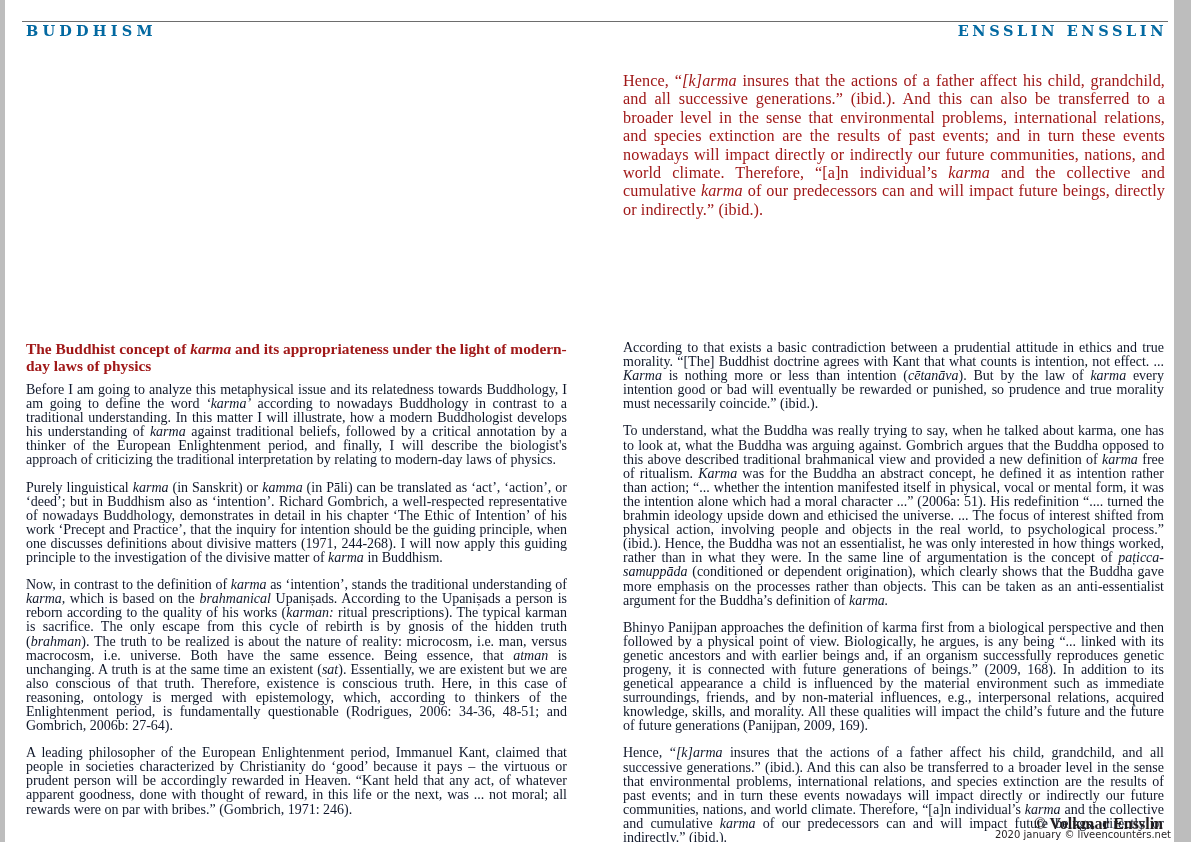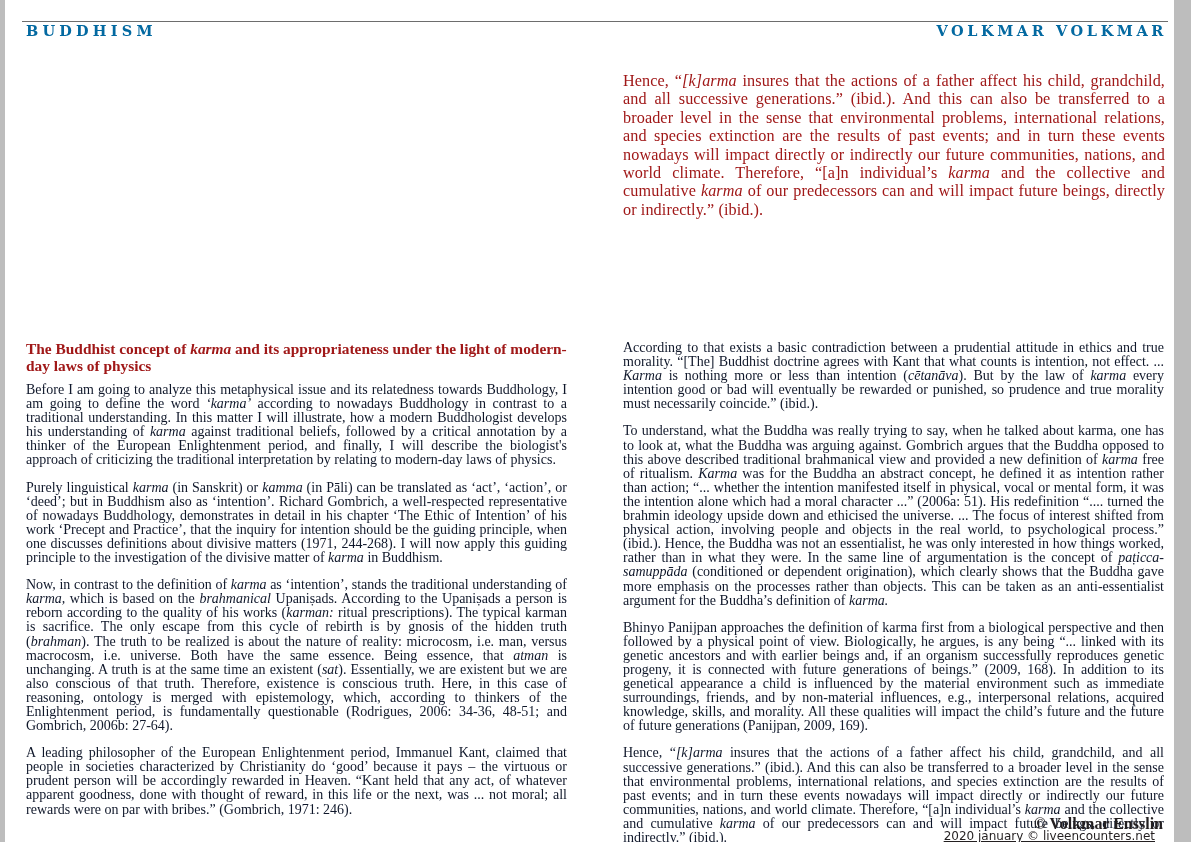--- a/index.html
+++ b/index.html
@@ -51,33 +51,33 @@
   .footer-left {
     position: absolute; left: 26px; top: 867px;
     font-family: Liberation Serif, serif; font-size: 7px; color: #231f20; text-align: center;
   }
   .footer-left i { font-style: italic; }
   .signature {
     position: absolute; right: 28px; top: 815px;
     font-family: "Liberation Serif", serif; font-weight: bold; font-size: 16px; color: #231f20;
   }
   .footer-right {
-    position: absolute; right: 36px; top: 829px;
-    font-family: "DejaVu Sans", sans-serif; font-size: 12px; color: #231f20; text-decoration: underline;
+    position: absolute; right: 20px; top: 829px;
+    font-family: "DejaVu Sans", sans-serif; font-size: 10px; color: #231f20;
   }
 </style>
 </head>
 <body>
 
 <div class="edge-left"></div>
 <div class="edge-right"></div>
 
 <div class="header-rule"></div>
 <div class="header-left">BUDDHISM</div>
-<div class="header-right">VOLKMAR VOLKMAR</div>
+<div class="header-right">ENSSLIN ENSSLIN</div>
 
 <div class="pull-quote">
   <p>Hence, “<i>[k]arma</i> insures that the actions of a father affect his child, grandchild, and all successive generations.” (ibid.). And this can also be transferred to a broader level in the sense that environmental problems, international relations, and species extinction are the results of past events; and in turn these events nowadays will impact directly or indirectly our future communities, nations, and world climate. Therefore, “[a]n individual’s <i>karma</i> and the collective and cumulative <i>karma</i> of our predecessors can and will impact future beings, directly or indirectly.” (ibid.).</p>
 </div>
 
 <div class="col col-left">
   <h2 class="section-title">The Buddhist concept of <i>karma</i> and its appropriateness under the light of modern-day laws of physics</h2>
   <p class="para">Before I am going to analyze this metaphysical issue and its relatedness towards Buddhology, I am going to define the word <i>‘karma’</i> according to nowadays Buddhology in contrast to a traditional understanding. In this matter I will illustrate, how a modern Buddhologist develops his understanding of <i>karma</i> against traditional beliefs, followed by a critical annotation by a thinker of the European Enlightenment period, and finally, I will describe the biologist's approach of criticizing the traditional interpretation by relating to modern-day laws of physics.</p>
   <p class="para">Purely linguistical <i>karma</i> (in Sanskrit) or <i>kamma</i> (in Pāli) can be translated as ‘act’, ‘action’, or ‘deed’; but in Buddhism also as ‘intention’. Richard Gombrich, a well-respected representative of nowadays Buddhology, demonstrates in detail in his chapter ‘The Ethic of Intention’ of his work ‘Precept and Practice’, that the inquiry for intention should be the guiding principle, when one discusses definitions about divisive matters (1971, 244-268). I will now apply this guiding principle to the investigation of the divisive matter of <i>karma</i> in Buddhism.</p>
   <p class="para">Now, in contrast to the definition of <i>karma</i> as ‘intention’, stands the traditional understanding of <i>karma,</i> which is based on the <i>brahmanical</i> Upaniṣads. According to the Upaniṣads a person is reborn according to the quality of his works (<i>karman:</i> ritual prescriptions). The typical karman is sacrifice. The only escape from this cycle of rebirth is by gnosis of the hidden truth (<i>brahman</i>). The truth to be realized is about the nature of reality: microcosm, i.e. man, versus macrocosm, i.e. universe. Both have the same essence. Being essence, that <i>atman</i> is unchanging. A truth is at the same time an existent (<i>sat</i>). Essentially, we are existent but we are also conscious of that truth. Therefore, existence is conscious truth. Here, in this case of reasoning, ontology is merged with epistemology, which, according to thinkers of the Enlightenment period, is fundamentally questionable (Rodrigues, 2006: 34-36, 48-51; and Gombrich, 2006b: 27-64).</p>

